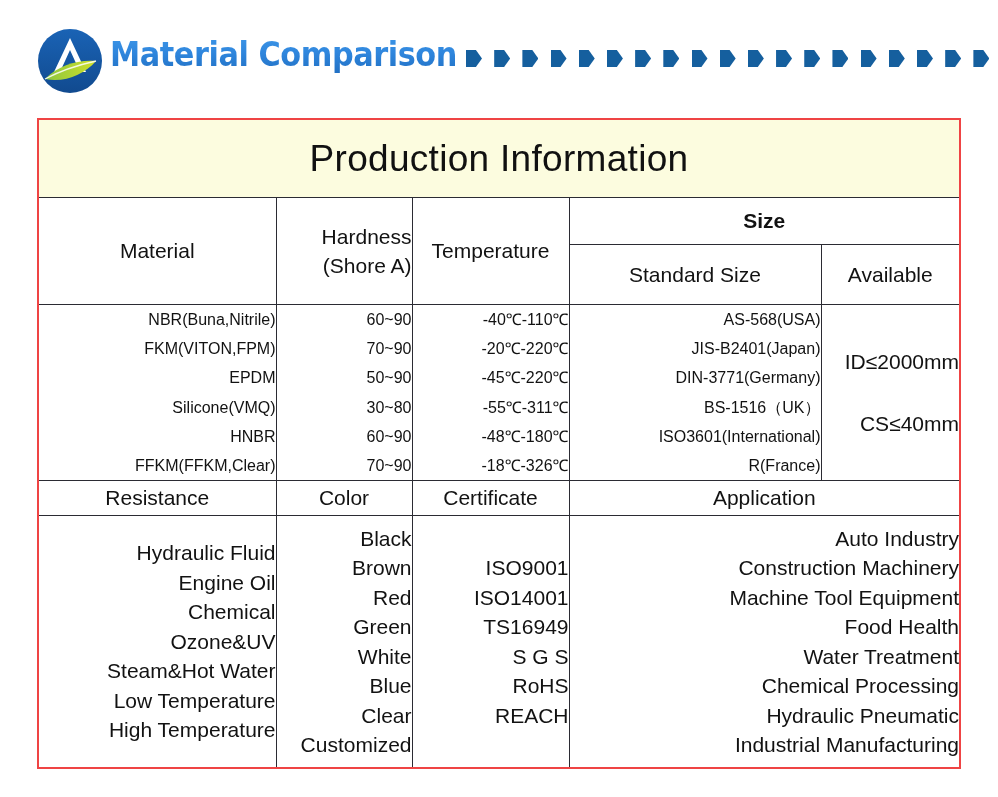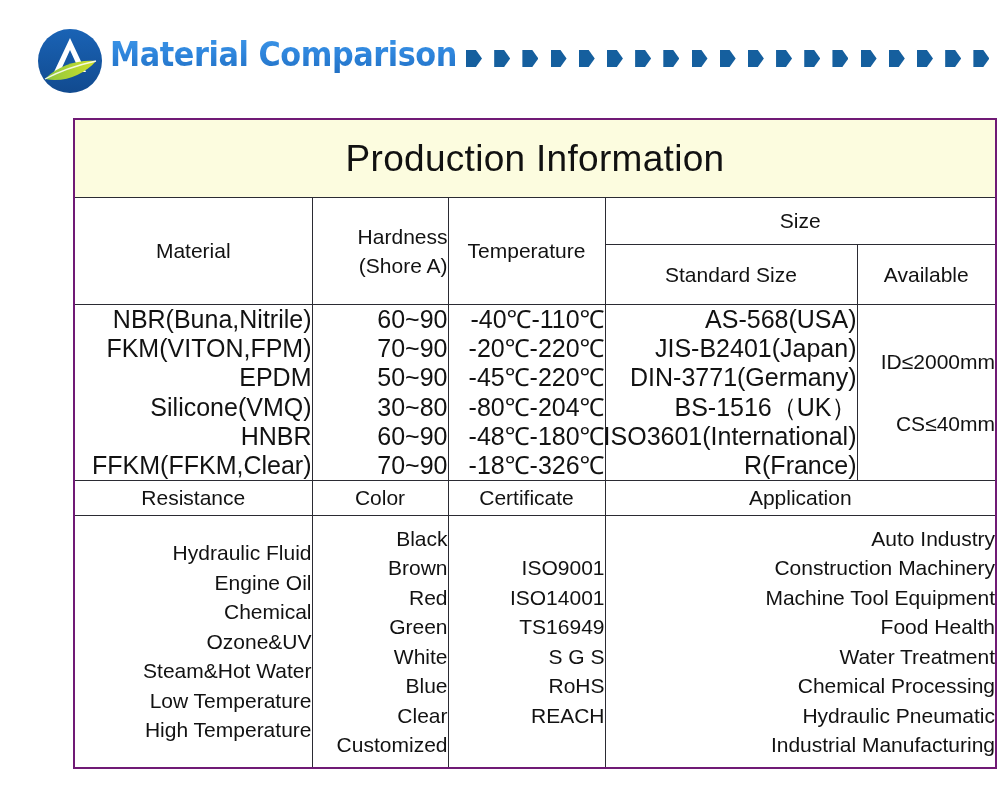--- a/index.html
+++ b/index.html
@@ -67,22 +67,21 @@
   .tbl-wrap {
     position: absolute;
     left: 37px;
     top: 118px;
     width: 922px;
   }
   table.spec {
     border-collapse: collapse;
     width: 922px;
     table-layout: fixed;
-    border: 2px solid #701a75;
-    margin-left: 36px;
+    border: 2px solid #ef4444;
   }
   table.spec td {
     border: 1.6px solid #2b2b33;
     text-align: center;
     vertical-align: middle;
     font-size: 21px;
     font-family: "Liberation Sans", sans-serif;
     color: #121212;
     padding: 0;
   }
@@ -90,34 +89,34 @@
   .title-cell {
     background: #fcfcdf;
     height: 77px;
     font-size: 37px !important;
     font-weight: normal;
     letter-spacing: 0.3px;
     color: #111 !important;
   }
 
   .hd { height: 105px; font-size: 21px; line-height: 28px; }
-  .hd-size { height: 46px; }
+  .hd-size { height: 46px; font-weight: bold; }
   .hd-sub  { height: 59px; }
 
   .stack {
     display: flex;
     flex-direction: column;
     justify-content: center;
     line-height: 29px;
     align-items: flex-end;
   }
   .stack > div { white-space: nowrap; }
 
   .body-cell { height: 174px; }
-  .body-cell .stack { line-height: 29.2px; font-size: 25px; }
+  .body-cell .stack { line-height: 29.2px; font-size: 16px; }
 
   .avail-cell .stack { line-height: 62px; font-size: 21px; }
 
   .subhdr { height: 34px; font-size: 21px; }
 
   .bottom-cell { height: 251px; }
   .bottom-cell .stack { line-height: 29.5px; font-size: 21px; }
 
   .col-material   { width: 238px; }
   .col-hardness   { width: 136px; }
@@ -226,21 +225,21 @@
           <div>30~80</div>
           <div>60~90</div>
           <div>70~90</div>
         </div>
       </td>
       <td class="body-cell">
         <div class="stack">
           <div>-40℃-110℃</div>
           <div>-20℃-220℃</div>
           <div>-45℃-220℃</div>
-          <div>-80℃-204℃</div>
+          <div>-55℃-311℃</div>
           <div>-48℃-180℃</div>
           <div>-18℃-326℃</div>
         </div>
       </td>
       <td class="body-cell">
         <div class="stack">
           <div>AS-568(USA)</div>
           <div>JIS-B2401(Japan)</div>
           <div>DIN-3771(Germany)</div>
           <div>BS-1516（UK）</div>

